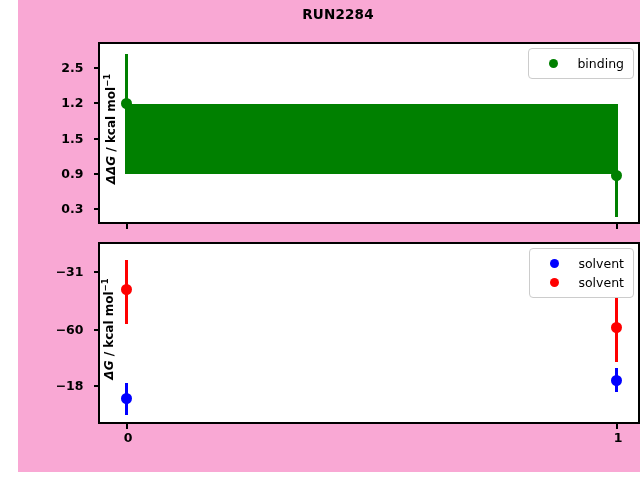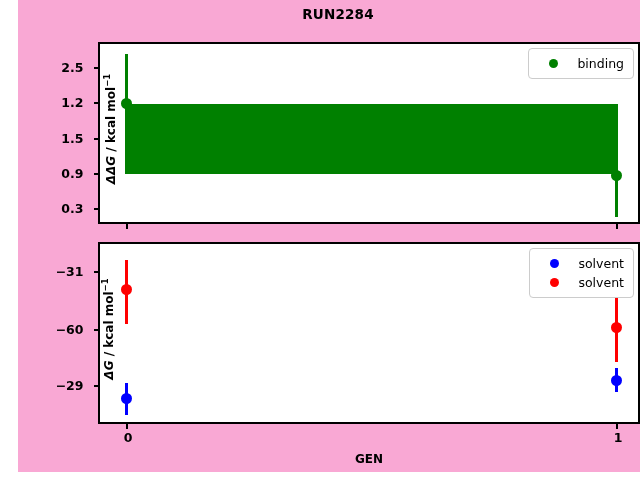--- a/index.html
+++ b/index.html
@@ -256,21 +256,21 @@
       <span class="ital">ΔG</span><span> / kcal mol</span><sup>−1</sup>
     </div>
 
     <div class="ytick" style="top:27px">
       <span class="ytick-label">−31</span>
     </div>
     <div class="ytick" style="top:85px">
       <span class="ytick-label">−60</span>
     </div>
     <div class="ytick" style="top:141px">
-      <span class="ytick-label">−29</span>
+      <span class="ytick-label">−18</span>
     </div>
 
     <div class="xtick" style="left:26px">
       <span class="xtick-label">0</span>
     </div>
     <div class="xtick" style="left:516px">
       <span class="xtick-label">1</span>
     </div>
 
     <div class="plot-clip">
@@ -297,14 +297,13 @@
       </div>
       <div class="legend-row">
         <span class="legend-key">
           <span class="legend-dot" style="background:#ff0000"></span>
         </span>
         <span class="legend-label">solvent</span>
       </div>
     </div>
   </div>
 
-  <div class="xlabel">GEN</div>
 </div>
 
 </body></html>

